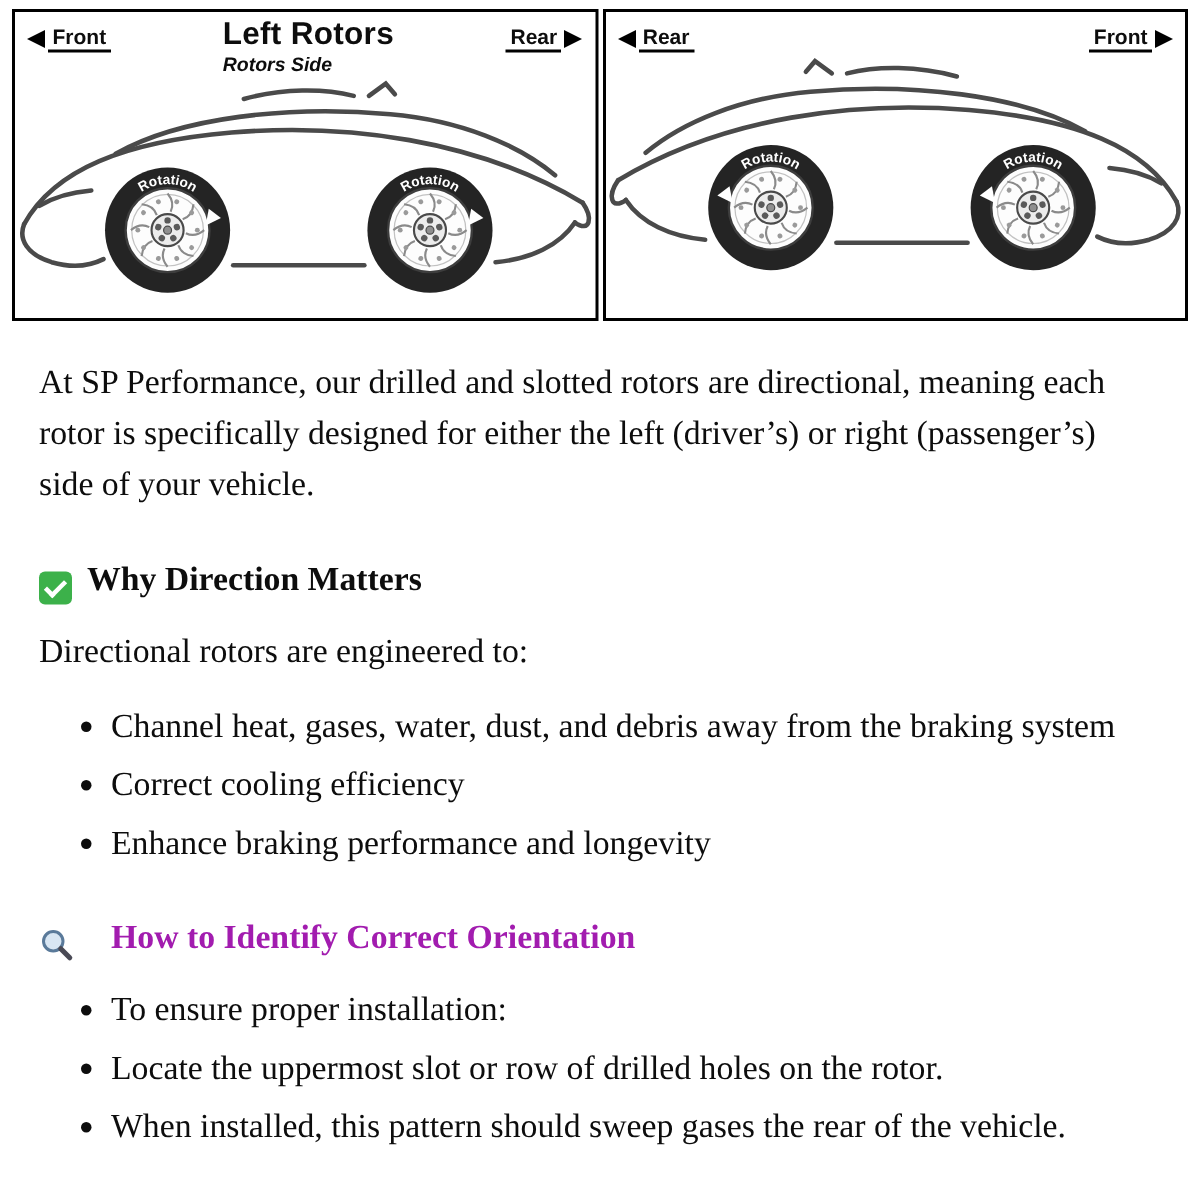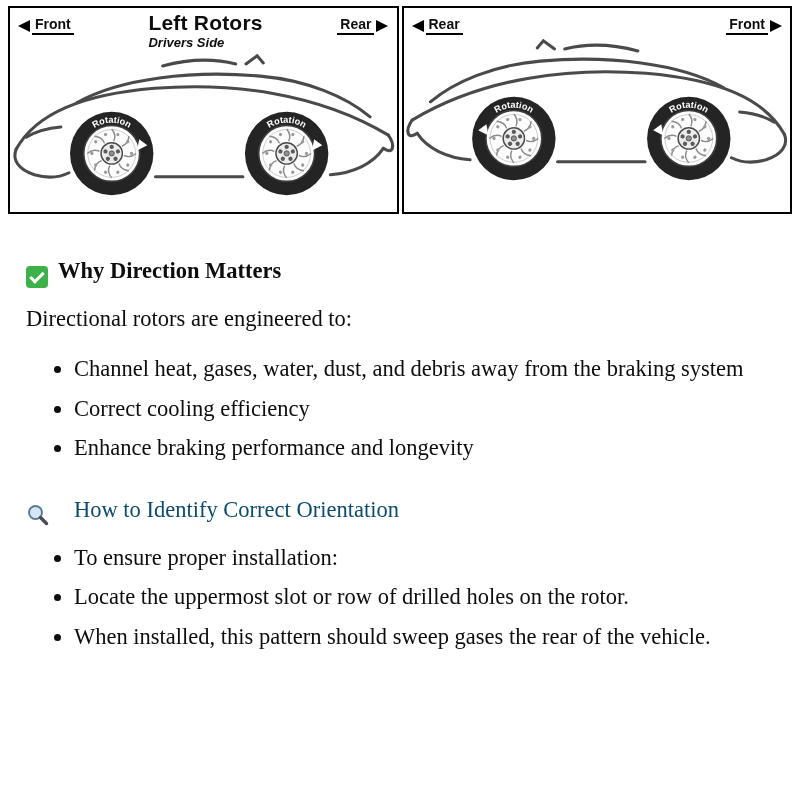--- a/index.html
+++ b/index.html
@@ -47,21 +47,21 @@
 
   
   .content { padding:12px 28px 8px 26px; font-size:22.5px; line-height:1.52; }
   .content p { margin:12px 0 16px 0; }
   .h {
     font-size:22.5px;
     margin:28px 0 14px 0;
     display:flex; align-items:flex-end; gap:10px;
     font-weight:bold;
   }
-  .h.normal { font-weight:normal; color:#0c4a6e;gap:24px; }
+  .h.normal { font-weight:bold; color:#a21caf;gap:24px; }
   ul { margin:6px 0 20px 0; padding-left:48px; }
   li { margin:5px 0; }
 
   .check-icon {
     width:22px; height:22px; flex:0 0 22px;
     background:#3cb14a; border-radius:4px;
     display:inline-block; position:relative;
   }
   .check-mark {
     display:block; width:11px; height:5px;
@@ -77,21 +77,21 @@
 <div class="diagram">
 
   <div class="panel">
     <div class="panel-header">
       <div class="dir-label">
         <span class="tri tri-left"></span>
         <span class="dir-text">Front</span>
       </div>
       <div class="titles">
         <div class="panel-title">Left Rotors</div>
-        <div class="panel-subtitle">Drivers Side</div>
+        <div class="panel-subtitle">Rotors Side</div>
       </div>
       <div class="dir-label">
         <span class="dir-text">Rear</span>
         <span class="tri tri-right"></span>
       </div>
     </div>
 
     <svg class="car" viewBox="0 0 380 150">
       <defs>
         <path id="slot" d="M0,-24 Q5,-18 2,-12"></path>
@@ -198,20 +198,21 @@
       </g>
       <g transform="translate(280,100)">
         <text class="rot-text" text-anchor="middle"><textPath href="#rotArc" startOffset="50%">Rotation</textPath></text>
         <polygon points="-27,-14 -35,-8 -25,-3" fill="#ffffff"></polygon>
       </g>
     </svg>
   </div>
 </div>
 
 <main class="content">
+  <p>At SP Performance, our drilled and slotted rotors are directional, meaning each rotor is specifically designed for either the left (driver’s) or right (passenger’s) side of your vehicle.</p>
 
   <h2 class="h">
     <span class="check-icon">
         <span class="check-mark"></span>
       </span>
     <span>Why Direction Matters</span>
   </h2>
 
   <p>Directional rotors are engineered to:</p>
 

